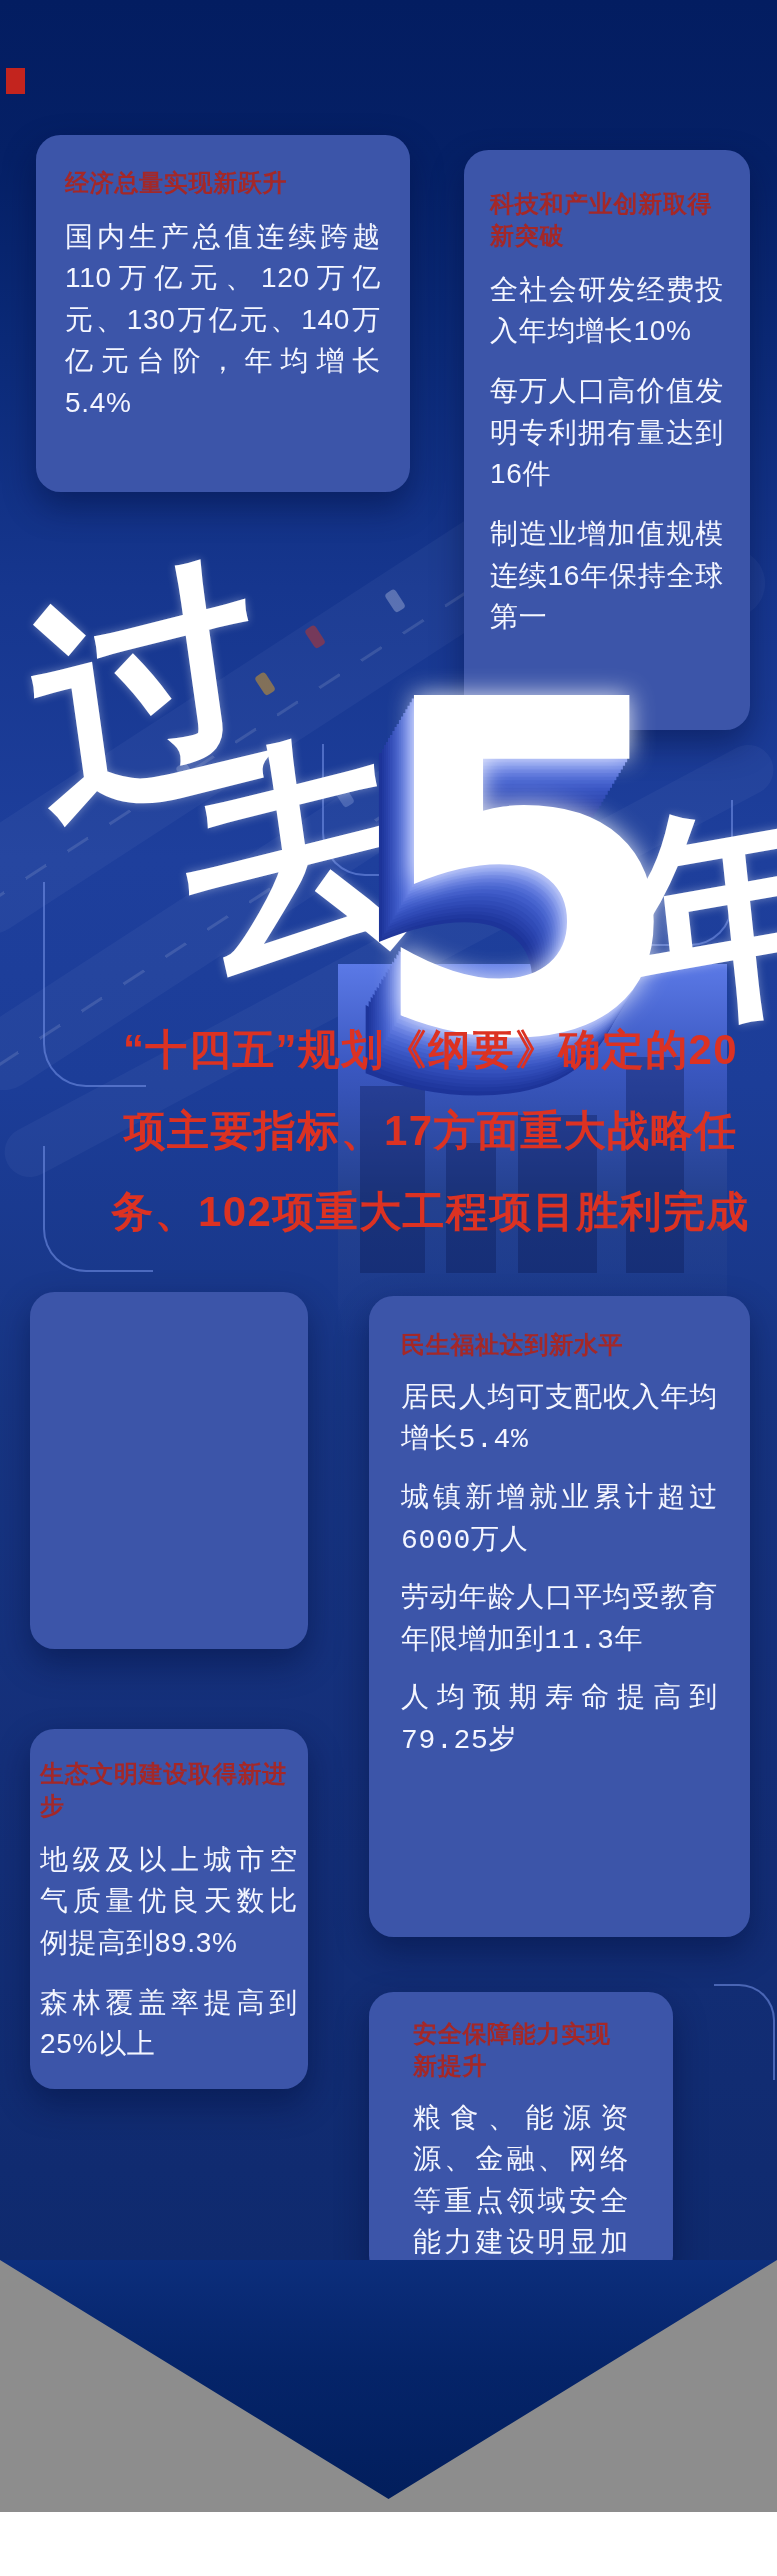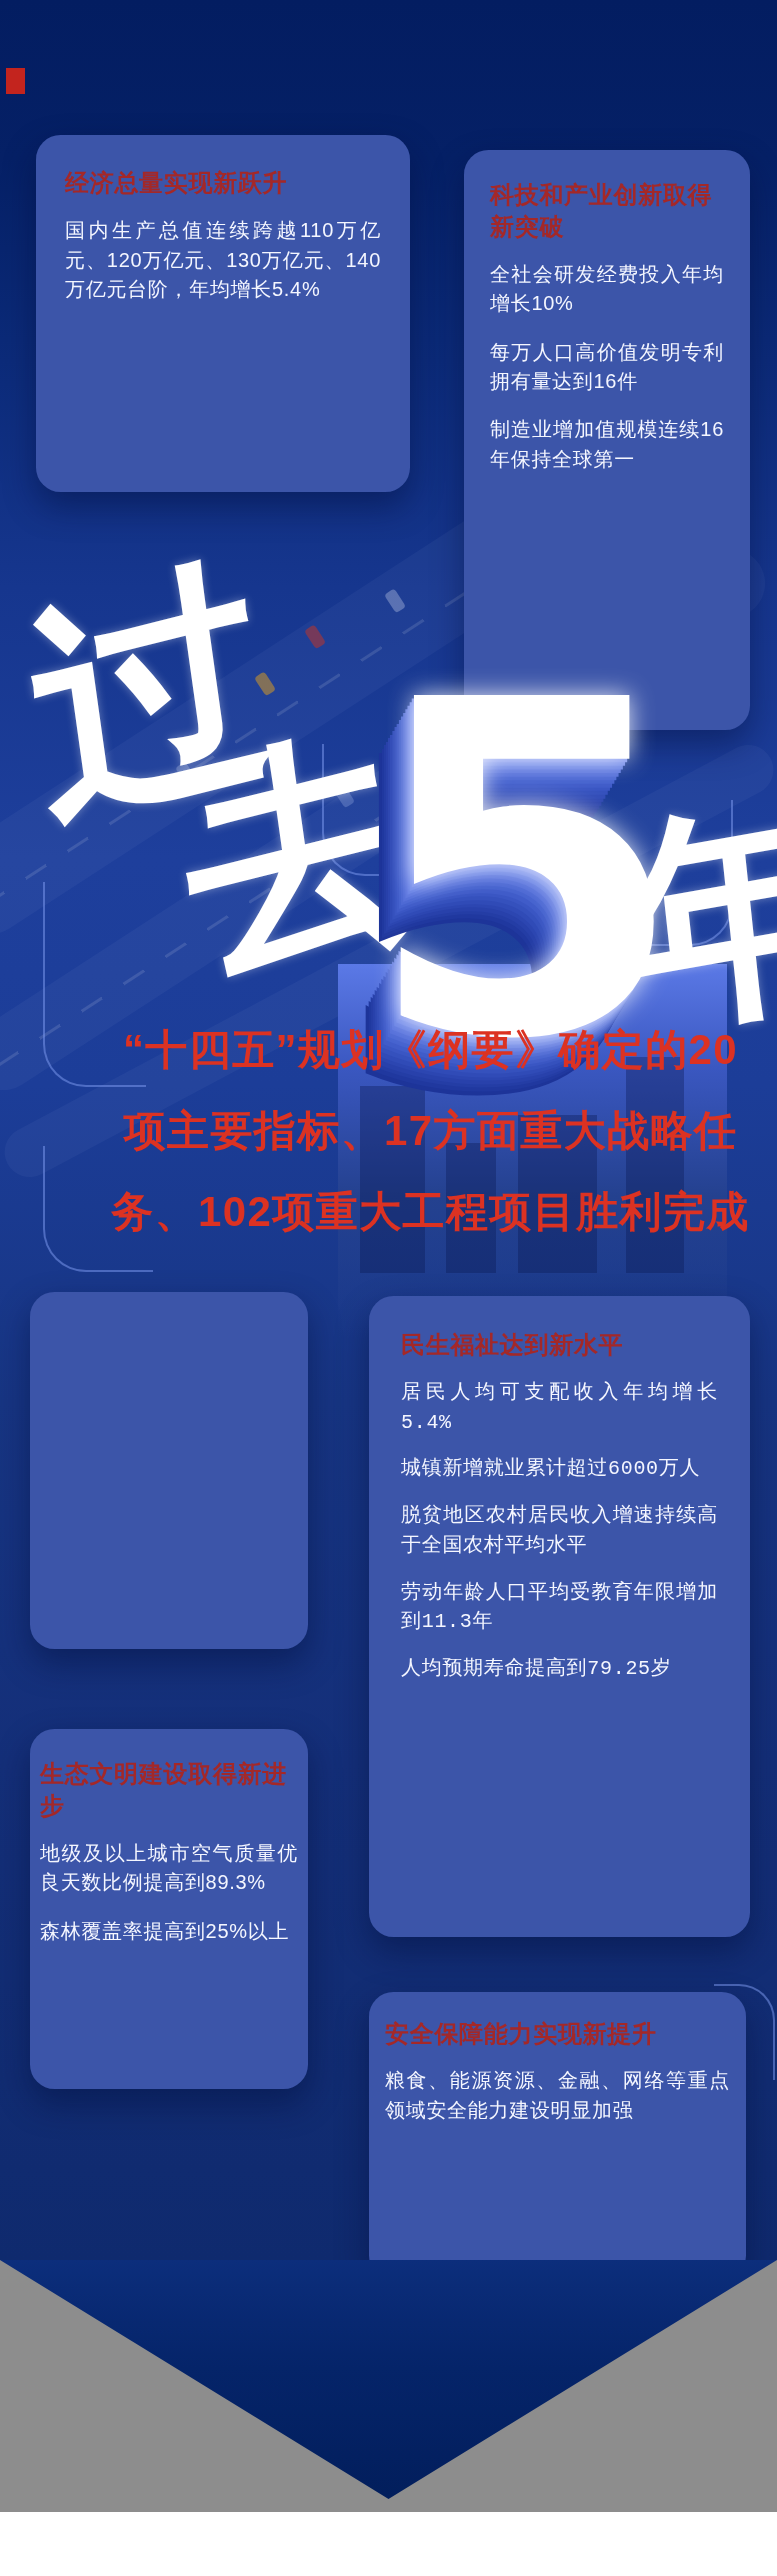--- a/index.html
+++ b/index.html
@@ -47,30 +47,30 @@
   .card{
     position:absolute;background:#3c55a9;border-radius:24.5px;
     box-shadow:0 14.4px 33px rgba(2,14,58,.45);
     color:#f4f6ff;box-sizing:border-box;
   }
   .card h2{
     margin:0 0 17.3px 0;font-weight:900;color:#a42828;
     font-size:24px;line-height:1.32;letter-spacing:0.7px;
   }
   .card p{
-    margin:0 0 18.7px 0;font-size:20px;line-height:1.48;letter-spacing:0.7px;
+    margin:0 0 18.7px 0;font-size:28px;line-height:1.48;letter-spacing:0.7px;
     text-align:justify;text-justify:inter-ideograph;
   }
   .card p:last-child{margin-bottom:0;}
   .card-economy   {left:36px; top:135px; width:374px;height:357px;padding:32px 29px;}
-  .card-tech      {left:464px;top:150px; width:286px;height:580px;padding:29px 26px;}
+  .card-tech      {left:464px;top:150px; width:286px;height:580px;padding:38px 26px;}
   .card-reform    {left:30px; top:1292px;width:278px;height:357px;padding:29px 24.5px;}
   .card-welfare   {left:369px;top:1296px;width:381px;height:641px;padding:33px 32px;}
   .card-ecology   {left:30px; top:1729px;width:278px;height:360px;padding:29px 10px;}
-  .card-security  {left:369px;top:1992px;width:377px;height:288px;padding:26px 16px;}
+  .card-security  {left:369px;top:1992px;width:304px;height:288px;padding:26px 44px;}
   .card-security p, .card-welfare p{margin-bottom:17.3px;font-family:Liberation Mono, monospace;}
 
   
   .calli{
     position:absolute;color:#ffffff;font-weight:700;line-height:1;
     font-family:"Liberation Serif",serif;
     text-shadow:0 0 10px rgba(255,255,255,.35);
     transform:rotate(-14deg) skewX(-6deg);
   }
   .calli-guo {left:32px; top:576px; font-size:238px;}
@@ -179,21 +179,20 @@
     <div>务、102项重大工程项目胜利完成</div>
   </div>
 
   <section class="card card-reform">
   </section>
 
   <section class="card card-welfare">
     <h2>民生福祉达到新水平</h2>
     <p>居民人均可支配收入年均增长5.4%</p>
     <p>城镇新增就业累计超过6000万人</p>
-    <p>脱贫地区农村居民收入增速持续高于全国农村平均水平</p>
     <p>劳动年龄人口平均受教育年限增加到11.3年</p>
     <p>人均预期寿命提高到79.25岁</p>
   </section>
 
   <section class="card card-ecology">
     <h2>生态文明建设取得新进步</h2>
     <p>地级及以上城市空气质量优良天数比例提高到89.3%</p>
     <p>森林覆盖率提高到25%以上</p>
   </section>
 

